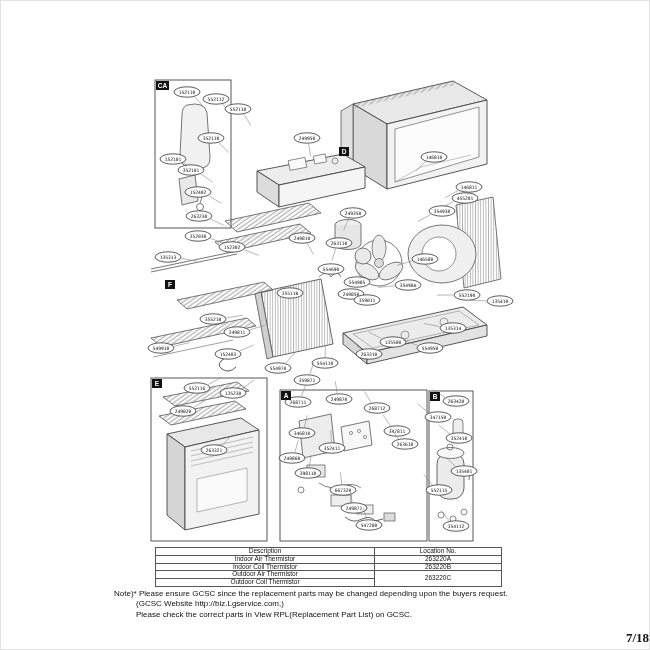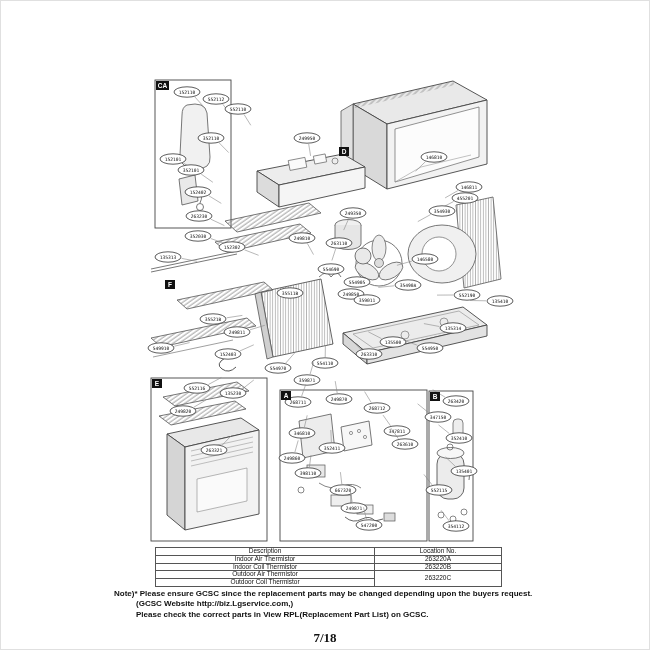--- a/index.html
+++ b/index.html
@@ -2,23 +2,23 @@
 <html><head>
 <meta charset="utf-8">
 <style>
   html,body{margin:0;padding:0;background:#fff;}
   .page{position:relative;width:650px;height:650px;background:#fff;border:1px solid #e0e0e0;box-sizing:border-box;overflow:hidden;font-family:"Liberation Sans",sans-serif;color:#111;}
   .diagram{position:absolute;left:0;top:0;}
   .parts-table{position:absolute;left:154px;top:546px;width:336px;border-collapse:collapse;font-size:6.5px;color:#111;table-layout:fixed;}
   .parts-table th,.parts-table td{border:1px solid #555;text-align:center;padding:0 2px;font-weight:normal;height:6.5px;line-height:1.05;overflow:hidden;white-space:nowrap;}
   .col-desc{width:214px;}
   .col-loc{width:122px;}
-  .notes{position:absolute;left:113px;top:588px;font-size:8px;line-height:1.3;color:#111;font-weight:bold;}
+  .notes{position:absolute;left:113px;top:588px;font-size:8px;line-height:1.3;color:#111;}
   .notes .indent{padding-left:22px;}
-  .page-number{position:absolute;left:0;top:629px;width:100%;text-align:center;font-family:"Liberation Serif",serif;font-weight:bold;font-size:13px;color:#111;}
+  .page-number{position:absolute;left:0;top:629px;width:100%;text-align:right;font-family:"Liberation Serif",serif;font-weight:bold;font-size:13px;color:#111;}
 </style>
 </head>
 <body>
 
 <div class="page">
 
   <svg id="diagram-svg" class="diagram" width="650" height="545" viewBox="0 0 650 545">
     <defs>
       <pattern id="pGrille" width="3.5" height="3.5" patternUnits="userSpaceOnUse" patternTransform="rotate(55)">
         <line x1="1" y1="0" x2="1" y2="3.5" stroke="#888" stroke-width="0.8"></line>

